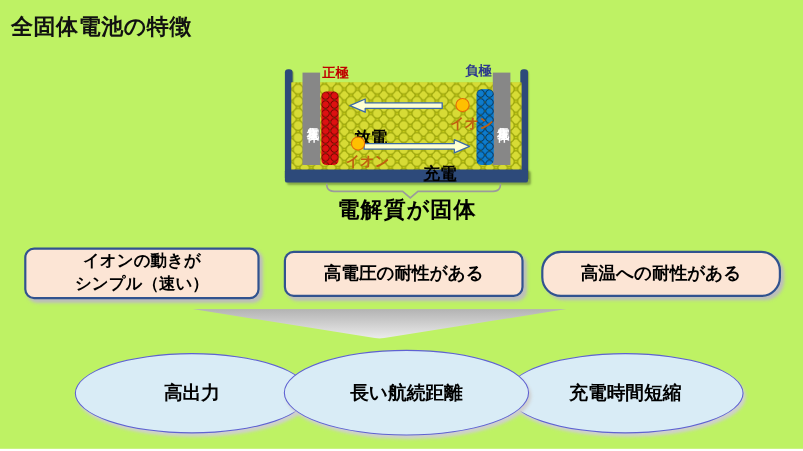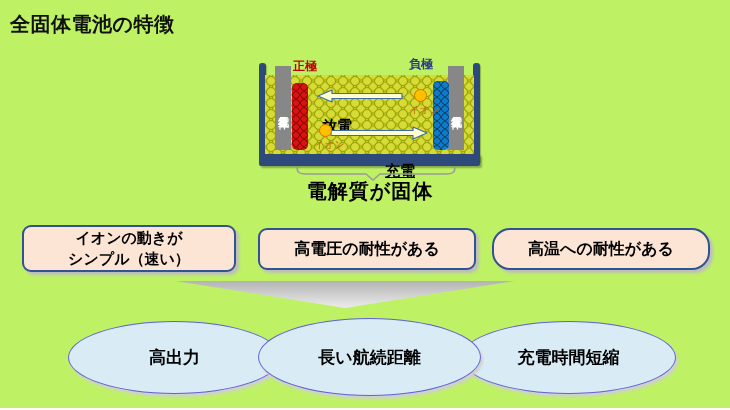--- a/index.html
+++ b/index.html
@@ -29,30 +29,30 @@
         radial-gradient(circle at 4px 4px, #dd1111 2.5px, #6e0000 3.3px, rgba(0,0,0,0) 4px),
         radial-gradient(circle at 4px 4px, #dd1111 2.5px, #6e0000 3.3px, rgba(0,0,0,0) 4px);
       background-size:8px 8px; background-position:0 0, 4px 4px; }
   .electrode.neg { left:174px; top:23px; height:69px;
       background-image:
         radial-gradient(circle at 4px 4px, #0d7ccc 2.5px, #00335e 3.3px, rgba(0,0,0,0) 4px),
         radial-gradient(circle at 4px 4px, #0d7ccc 2.5px, #00335e 3.3px, rgba(0,0,0,0) 4px);
       background-size:8px 8px; background-position:0 0, 4px 4px; }
   .elabel { position:absolute; font-size:12px; font-weight:bold; line-height:1; }
   .elabel.pos { left:34px; top:2px; color:#c00000; }
-  .elabel.neg { left:150px; top:0; color:#2d3a8c; }
+  .elabel.neg { left:164px; top:0; color:#2d3a8c; }
   .flow-arrow { position:absolute; }
   .flow-arrow.discharge { left:58px; top:31px; width:86px; height:14px; }
   .flow-arrow.charge { left:71px; top:68px; width:98px; height:14px; }
   .flow-label { position:absolute; font-size:15px; font-weight:bold; color:#000; line-height:1;margin-top:16px; }
   .flow-label.discharge { left:63px; top:44px; }
-  .flow-label.charge { left:126px; top:89px;text-decoration:underline; }
+  .flow-label.charge { left:126px; top:77px;text-decoration:underline; }
   .ion { position:absolute; width:13px; height:13px; border-radius:50%; background:#ffc000; border:1.5px solid #e36c09; box-sizing:border-box; }
   .ion.i1 { left:155px; top:31px; } .ion.i2 { left:60px; top:66px; }
-  .ion-label { position:absolute; font-size:10px; font-weight:normal; color:#c05f10; line-height:1; }
+  .ion-label { position:absolute; font-size:13px; font-weight:bold; color:#c05f10; line-height:1; }
   .ion-label.l1 { left:150px; top:47px; } .ion-label.l2 { left:55px; top:82px; }
 
   .brace { position:absolute; left:296px; top:166px; width:160px; height:16px; }
 
   .caption { position:absolute; left:245px; top:180px; width:250px; text-align:center;
       font-size:20px; font-weight:bold; color:#000; line-height:1.1; letter-spacing:1px; }
 
   
   .feature { position:absolute; background:#fce5d5; border:2px solid #31538f; border-radius:9px;
       box-shadow:3px 3px 3px #bdbdbd; display:flex; align-items:center; justify-content:center;

